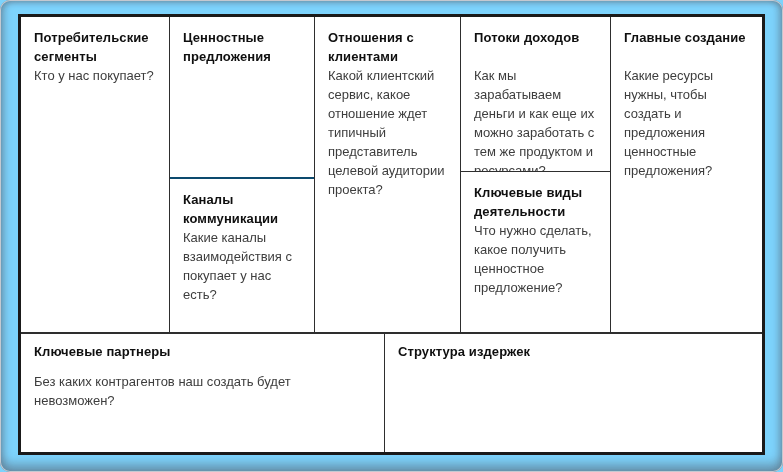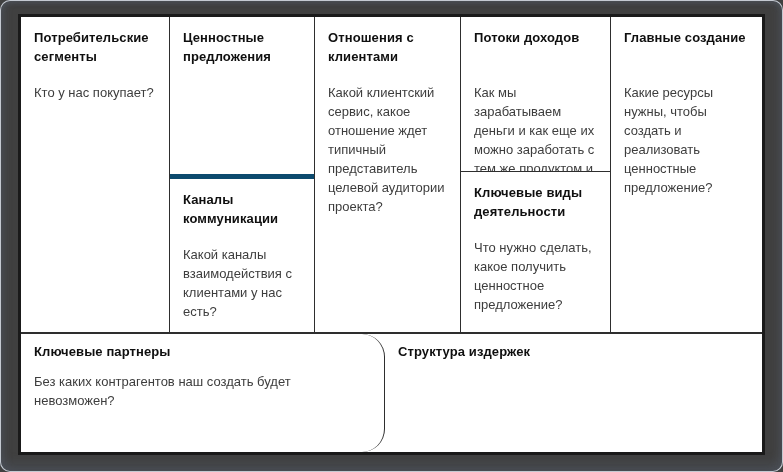--- a/index.html
+++ b/index.html
@@ -8,21 +8,21 @@
     width: 783px;
     height: 472px;
     background: #ffffff;
     font-family: "Liberation Sans", "DejaVu Sans", sans-serif;
     overflow: hidden;
   }
   .page {
     position: relative;
     width: 783px;
     height: 472px;
-    background: #404040;
+    background: #7dd3fc;
   }
   
   .page-frame {
     position: absolute;
     inset: 0;
     border-radius: 10px;
     box-shadow:
       inset 0 0 0 1px #c4c9d1,
       inset 0 3px 5px rgba(90, 98, 110, 0.35),
       inset 0 -9px 10px rgba(80, 88, 100, 0.40),
@@ -58,44 +58,43 @@
   .col-2 { width: 145px; }
   .col-3 { width: 146px; }
   .col-4 { width: 150px; }
   .col-5 { flex: 1; border-right: none; }
   .cell {
     padding: 11px 12px 10px 13px;
     box-sizing: border-box;
     overflow: hidden;
   }
   .cell.grow { flex: 1; }
-  .cell.split-top-c2 { height: 162px; border-bottom: 5px solid #0c4a6e; }
+  .cell.split-top-c2 { height: 162px; border-bottom: 2px solid #0c4a6e; }
   .cell.split-top-c4 { height: 155px; border-bottom: 1px solid #2e2e2e; }
   .cell-title {
     font-size: 13px;
     font-weight: bold;
     color: #0f0f0f;
     line-height: 19px;
     letter-spacing: 0.1px;
   }
   .cell-title.two-line-space { min-height: 38px; }
   .cell-question {
     font-size: 13px;
     color: #3d3d3d;
     line-height: 19px;
-    margin-top: 17px;
+    margin-top: 0;
   }
   .bottom-section {
     display: flex;
     flex: 1;
   }
   .bottom-cell {
     padding: 8px 14px 8px 13px;
     box-sizing: border-box;
-    border-radius: 23px;
   }
   .bottom-cell .cell-question { margin-top: 11px; }
   .cell-partners { width: 364px; border-right: 1px solid #2e2e2e; }
   .cell-costs { flex: 1; }
 </style>
 </head>
 <body>
 
 <div class="page">
   <div class="page-frame"></div>
@@ -110,21 +109,21 @@
           <div class="cell-question">Кто у нас покупает?</div>
         </div>
       </div>
 
       <div class="column col-2">
         <div class="cell split-top-c2">
           <div class="cell-title two-line-space">Ценностные предложения</div>
         </div>
         <div class="cell grow">
           <div class="cell-title">Каналы коммуникации</div>
-          <div class="cell-question">Какой каналы взаимодействия с клиентами у нас есть?</div>
+          <div class="cell-question">Какие каналы взаимодействия с покупает у нас есть?</div>
         </div>
       </div>
 
       <div class="column col-3">
         <div class="cell grow">
           <div class="cell-title two-line-space">Отношения с клиентами</div>
           <div class="cell-question">Какой клиентский сервис, какое отношение ждет типичный представитель целевой аудитории проекта?</div>
         </div>
       </div>
 
@@ -135,21 +134,21 @@
         </div>
         <div class="cell grow">
           <div class="cell-title">Ключевые виды деятельности</div>
           <div class="cell-question">Что нужно сделать, какое получить ценностное предложение?</div>
         </div>
       </div>
 
       <div class="column col-5">
         <div class="cell grow">
           <div class="cell-title two-line-space">Главные создание</div>
-          <div class="cell-question">Какие ресурсы нужны, чтобы создать и реализовать ценностные предложение?</div>
+          <div class="cell-question">Какие ресурсы нужны, чтобы создать и предложения ценностные предложения?</div>
         </div>
       </div>
 
     </div>
 
     <div class="bottom-section">
 
       <div class="bottom-cell cell-partners">
         <div class="cell-title">Ключевые партнеры</div>
         <div class="cell-question">Без каких контрагентов наш создать будет невозможен?</div>

